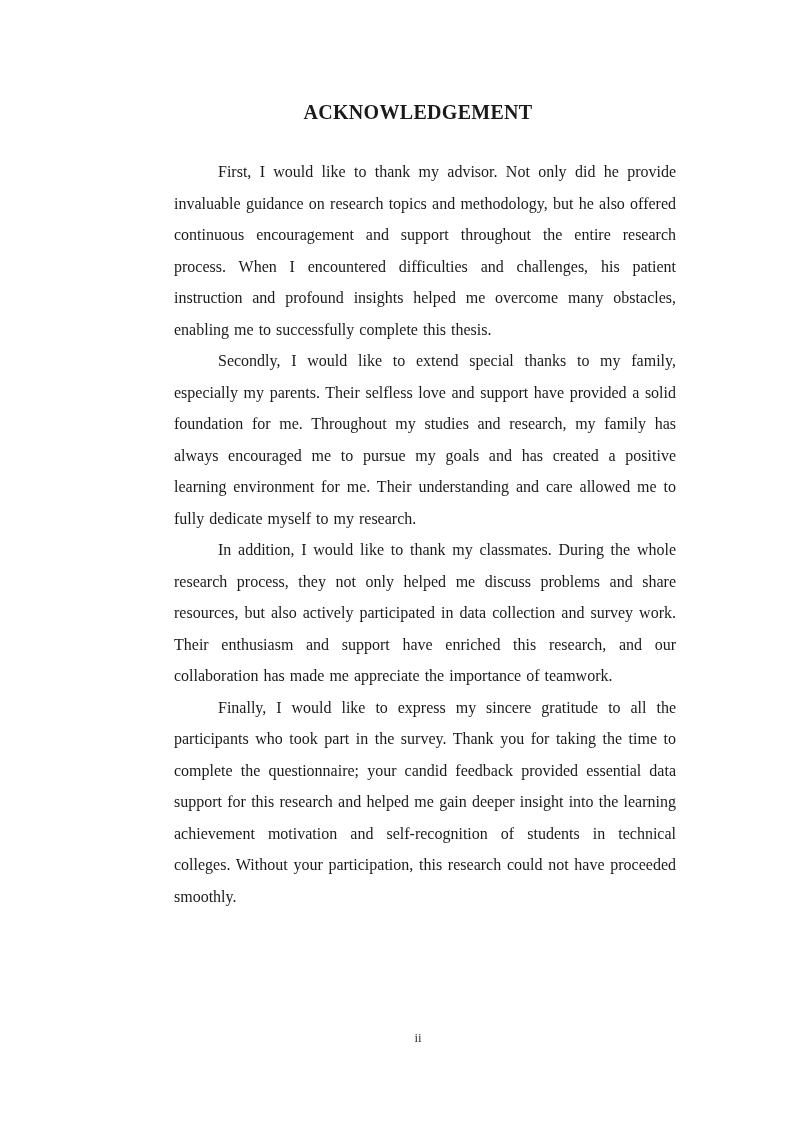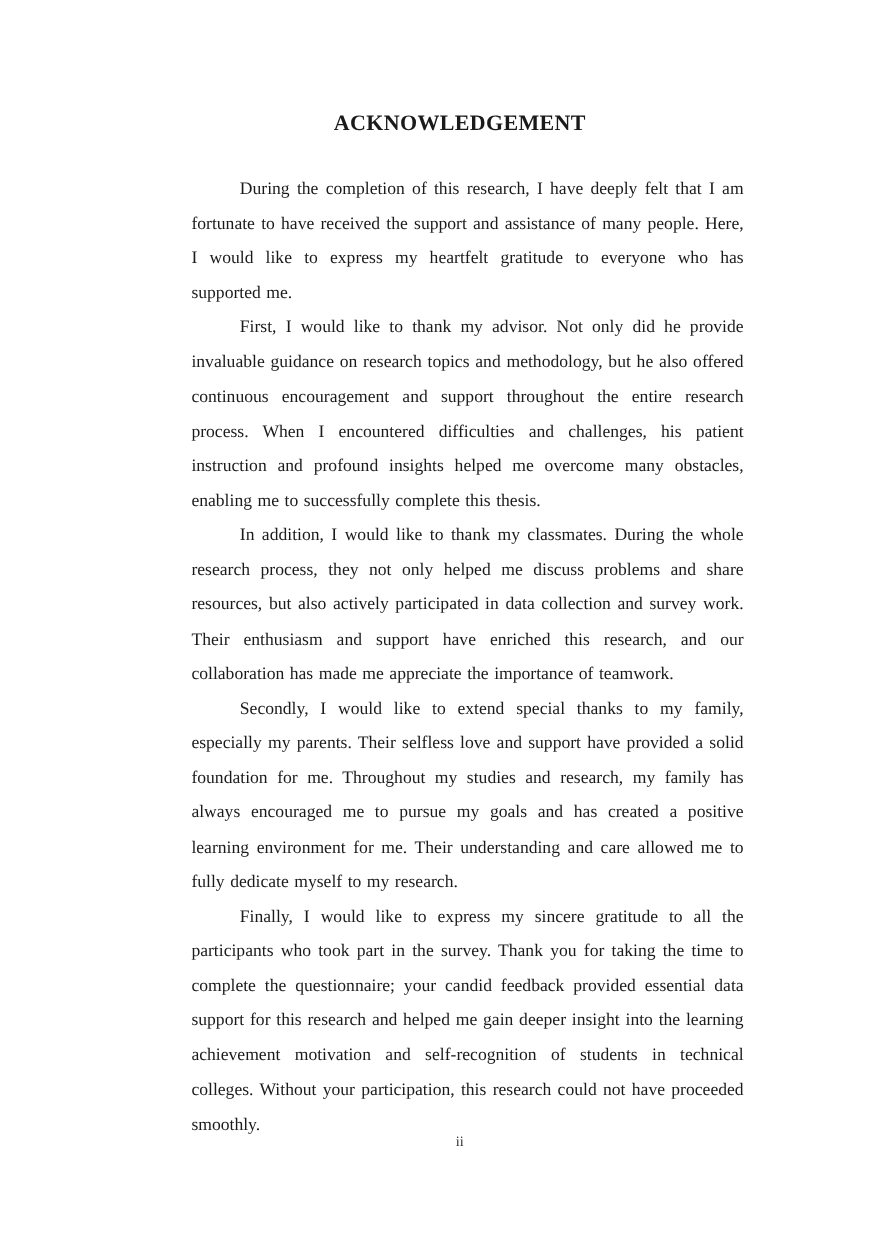--- a/index.html
+++ b/index.html
@@ -62,22 +62,21 @@
   }
 </style>
 </head>
 <body>
 
 <div class="page">
 
   <h1 class="doc-title">ACKNOWLEDGEMENT</h1>
 
   <div class="content">
-    <p>During the completion of this research, I have deeply felt that I am fortunate to have received the support and assistance of many people. Here, I would like to express my heartfelt gratitude to everyone who has supported me.</p>
     <p>First, I would like to thank my advisor. Not only did he provide invaluable guidance on research topics and methodology, but he also offered continuous encouragement and support throughout the entire research process. When I encountered difficulties and challenges, his patient instruction and profound insights helped me overcome many obstacles, enabling me to successfully complete this thesis.</p>
+    <p>Secondly, I would like to extend special thanks to my family, especially my parents. Their selfless love and support have provided a solid foundation for me. Throughout my studies and research, my family has always encouraged me to pursue my goals and has created a positive learning environment for me. Their understanding and care allowed me to fully dedicate myself to my research.</p>
     <p>In addition, I would like to thank my classmates. During the whole research process, they not only helped me discuss problems and share resources, but also actively participated in data collection and survey work. Their enthusiasm and support have enriched this research, and our collaboration has made me appreciate the importance of teamwork.</p>
-    <p>Secondly, I would like to extend special thanks to my family, especially my parents. Their selfless love and support have provided a solid foundation for me. Throughout my studies and research, my family has always encouraged me to pursue my goals and has created a positive learning environment for me. Their understanding and care allowed me to fully dedicate myself to my research.</p>
     <p>Finally, I would like to express my sincere gratitude to all the participants who took part in the survey. Thank you for taking the time to complete the questionnaire; your candid feedback provided essential data support for this research and helped me gain deeper insight into the learning achievement motivation and self-recognition of students in technical colleges. Without your participation, this research could not have proceeded smoothly.</p>
   </div>
 
   <div class="page-number">ii</div>
 
 </div>
 
 </body></html>

